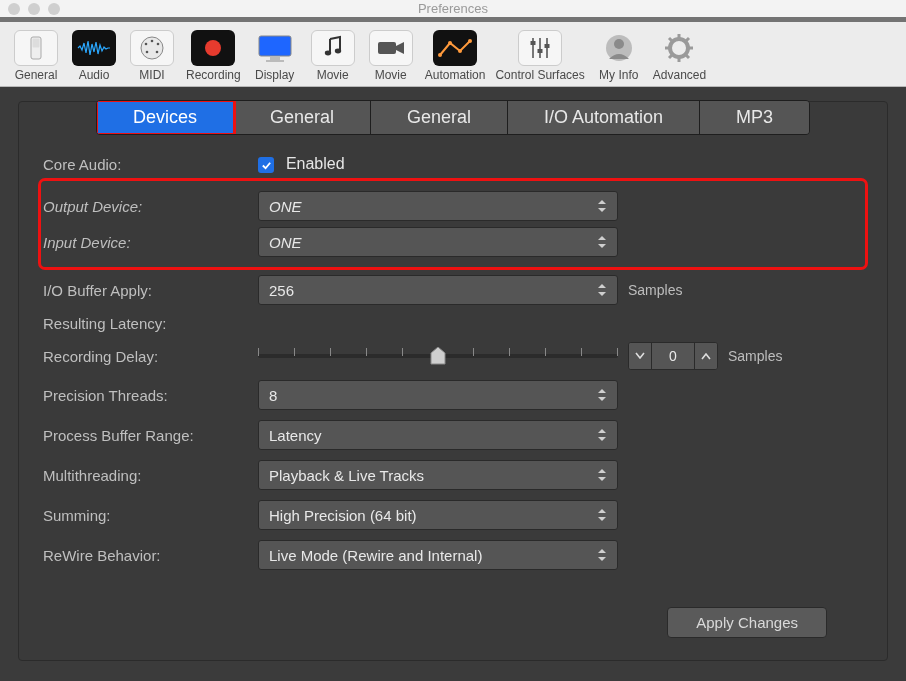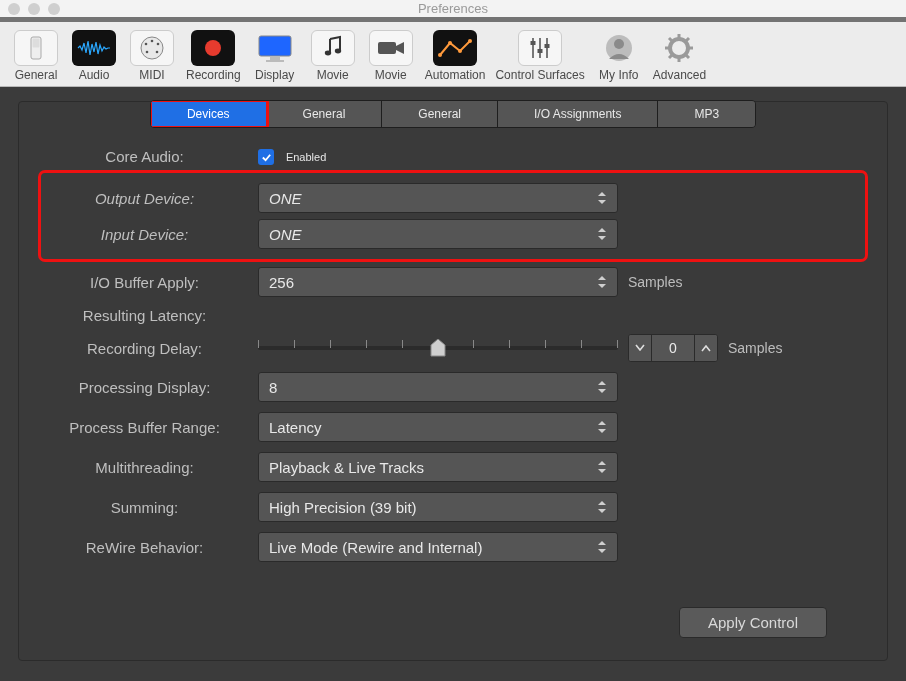--- a/index.html
+++ b/index.html
@@ -20,34 +20,34 @@
   .toolbar .item.selected .ico { box-shadow: inset 0 0 0 1px rgba(0,0,0,.15); background:#111;}
   .toolbar .lbl { white-space:nowrap; }
 
   
   .panel { background:#3b3b3b; padding:14px 18px 30px 18px; height:calc(681px - 22px - 66px); position:relative;}
   .panel-inner { background:#3a3a3a; border:1px solid #2b2b2b; border-radius:4px; padding:0 24px 44px 24px; position:relative; min-height:560px;}
 
   
   .segbar { display:flex; justify-content:center; position:relative; top:-2px; margin-bottom:18px;}
   .seg { display:flex; border:1px solid #1e1e1e; border-radius:4px; overflow:hidden;}
-  .seg button { background:#555; color:#e8e8e8; border:none; border-right:1px solid #1e1e1e; padding:6px 36px; font-size:12px; cursor:pointer;}
+  .seg button { background:#555; color:#e8e8e8; border:none; border-right:1px solid #1e1e1e; padding:6px 36px; font-size:18px; cursor:pointer;}
   .seg button:last-child { border-right:none;}
   .seg button.active { background:#1f6fe5; color:#fff;}
   .seg button.hl { outline:3px solid #e11; outline-offset:-1px; position:relative; z-index:2;}
 
   
   .row { display:flex; align-items:center; margin:10px 0; }
-  .row .lab { width:215px; text-align:center; padding-right:12px; color:#bfbfbf; font-size:15px;}
+  .row .lab { width:215px; text-align:left; padding-right:12px; color:#bfbfbf; font-size:15px;}
   .row .ctl { flex:0 0 360px; }
   .row .suffix { margin-left:10px; color:#bdbdbd;}
 
   .checkbox { width:16px; height:16px; border-radius:3px; background:#1f6fe5; display:inline-flex; align-items:center; justify-content:center; margin-right:8px; vertical-align:middle;}
   .checkbox svg { width:11px; height:11px; }
-  .chk-label { color:#e6e6e6; font-size:11px;}
+  .chk-label { color:#e6e6e6; font-size:16px;}
 
   .select { position:relative; background:#555; border:1px solid #2a2a2a; border-radius:3px; height:30px; display:flex; align-items:center; padding:0 28px 0 10px; color:#e8e8e8; font-size:15px;}
   .select .arrows { position:absolute; right:6px; top:50%; transform:translateY(-50%); width:14px; color:#cfcfcf; text-align:center; line-height:6px;}
   .select .arrows svg { display:block;}
 
   .slider-wrap { display:flex; align-items:center; }
   .slider { position:relative; width:360px; height:22px;}
   .slider .track { position:absolute; left:0; right:0; top:50%; height:4px; background:#2b2b2b; border-radius:2px; transform:translateY(-50%);}  
   .slider .ticks { position:absolute; left:0; right:0; top:3px; display:flex; justify-content:space-between;}
   .slider .ticks span { width:1px; height:8px; background:#888;}
@@ -216,21 +216,21 @@
 </div>
 
 <div class="panel">
   <div class="panel-inner">
 
     <div class="segbar">
       <div class="seg">
         <button class="active hl">Devices</button>
         <button>General</button>
         <button>General</button>
-        <button>I/O Assignments</button>
+        <button>I/O Automation</button>
         <button>MP3</button>
       </div>
     </div>
 
     <div class="row">
       <div class="lab">Core Audio:</div>
       <div class="ctl">
         <span class="checkbox">
           <svg viewBox="0 0 12 12">
               <polyline points="2,6 5,9 10,3" fill="none" stroke="#fff" stroke-width="2"></polyline>
@@ -326,21 +326,21 @@
         <div class="btn">
             <svg width="10" height="8" viewBox="0 0 10 8">
               <path d="M1 7 L5 2 L9 7" stroke="#ddd" fill="none" stroke-width="1.6"></path>
             </svg>
           </div>
       </div>
       <div class="suffix">Samples</div>
     </div>
 
     <div class="row">
-      <div class="lab">Processing Display:</div>
+      <div class="lab">Precision Threads:</div>
       <div class="ctl">
         <div class="select">
           <span>8</span>
           <span class="arrows">
               <svg width="10" height="12" viewBox="0 0 10 12">
                 <path d="M5 0 L9 4 H1 Z" fill="#cfcfcf"></path>
                 <path d="M5 12 L1 8 H9 Z" fill="#cfcfcf"></path>
               </svg>
             </span>
         </div>
@@ -374,21 +374,21 @@
               </svg>
             </span>
         </div>
       </div>
     </div>
 
     <div class="row">
       <div class="lab">Summing:</div>
       <div class="ctl">
         <div class="select">
-          <span>High Precision (39 bit)</span>
+          <span>High Precision (64 bit)</span>
           <span class="arrows">
               <svg width="10" height="12" viewBox="0 0 10 12">
                 <path d="M5 0 L9 4 H1 Z" fill="#cfcfcf"></path>
                 <path d="M5 12 L1 8 H9 Z" fill="#cfcfcf"></path>
               </svg>
             </span>
         </div>
       </div>
     </div>
 
@@ -401,17 +401,17 @@
               <svg width="10" height="12" viewBox="0 0 10 12">
                 <path d="M5 0 L9 4 H1 Z" fill="#cfcfcf"></path>
                 <path d="M5 12 L1 8 H9 Z" fill="#cfcfcf"></path>
               </svg>
             </span>
         </div>
       </div>
     </div>
 
     <div class="apply">
-      <button>Apply Control</button>
+      <button>Apply Changes</button>
     </div>
 
   </div>
 </div>
 
 </body></html>

